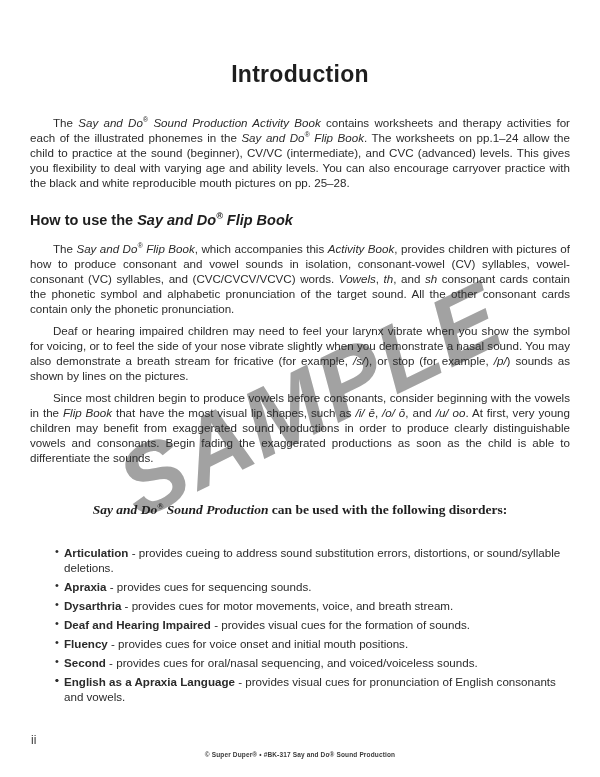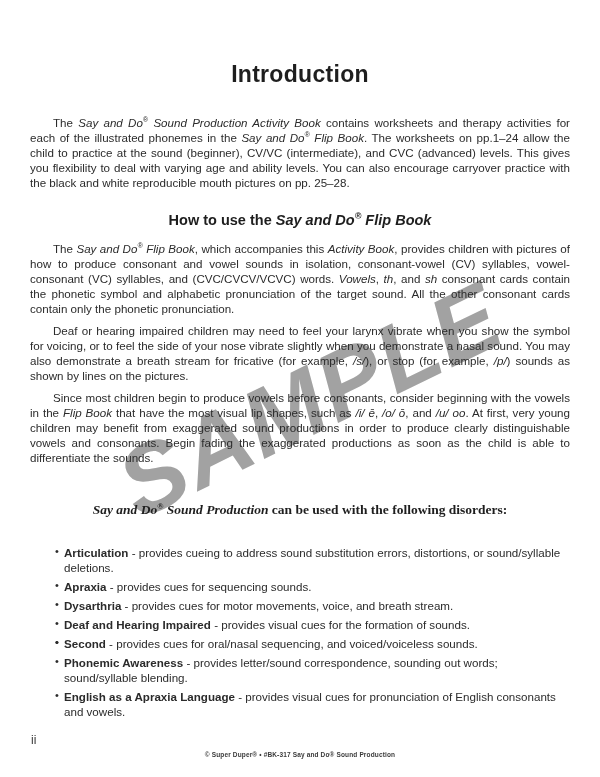--- a/index.html
+++ b/index.html
@@ -49,21 +49,21 @@
     text-indent:23px;
     margin:0 0 7px 0;
     color:#2b2b2b;
   }
   .para.first { margin-top:27px; }
 
   .h2 {
     margin:21px 0 12px 0;
     font-size:14.5px; line-height:18px;
     font-weight:700;
-    text-align:center;
+    text-align:left;
     color:#1e1e1e;
   }
 
   .h3 {
     margin:36px 0 0 0;
     font-size:13.5px; line-height:17px;
     font-weight:700;
     text-align:center;
     color:#1e1e1e;
     font-family:Liberation Serif, serif;
@@ -127,23 +127,23 @@
 
     <p class="para"><span>Since most children begin to produce vowels before consonants, consider beginning with the vowels in the </span><span class="si">Flip Book</span><span> that have the most visual lip shapes, such as </span><span class="si">/i/ ē</span><span>, </span><span class="si">/o/ ō</span><span>, and </span><span class="si">/u/ oo</span><span>. At first, very young children may benefit from exaggerated sound productions in order to produce clearly distinguishable vowels and consonants. Begin fading the exaggerated productions as soon as the child is able to differentiate the sounds.</span></p>
 
     <h3 class="h3"><span class="sb si">Say and Do</span><span class="sb si ssup">®</span><span class="sb si"> Sound Production</span><span class="sb"> can be used with the following disorders:</span></h3>
 
     <ul class="disorder-list" id="disorders-list">
         <li class="disorder-item"><span class="bullet">•</span><span class="li-text"><span class="sb">Articulation</span><span> - provides cueing to address sound substitution errors, distortions, or sound/syllable deletions.</span></span></li>
         <li class="disorder-item"><span class="bullet">•</span><span class="li-text"><span class="sb">Apraxia</span><span> - provides cues for sequencing sounds.</span></span></li>
         <li class="disorder-item"><span class="bullet">•</span><span class="li-text"><span class="sb">Dysarthria</span><span> - provides cues for motor movements, voice, and breath stream.</span></span></li>
         <li class="disorder-item"><span class="bullet">•</span><span class="li-text"><span class="sb">Deaf and Hearing Impaired</span><span> - provides visual cues for the formation of sounds.</span></span></li>
+        <li class="disorder-item"><span class="bullet">•</span><span class="li-text"><span class="sb">Fluency</span><span> - provides cues for voice onset and initial mouth positions.</span></span></li>
+        <li class="disorder-item"><span class="bullet">•</span><span class="li-text"><span class="sb">Second</span><span> - provides cues for oral/nasal sequencing, and voiced/voiceless sounds.</span></span></li>
         <li class="disorder-item"><span class="bullet">•</span></li>
-        <li class="disorder-item"><span class="bullet">•</span><span class="li-text"><span class="sb">Second</span><span> - provides cues for oral/nasal sequencing, and voiced/voiceless sounds.</span></span></li>
-        <li class="disorder-item"><span class="bullet">•</span><span class="li-text"><span class="sb">Phonemic Awareness</span><span> - provides letter/sound correspondence, sounding out words; sound/syllable blending.</span></span></li>
         <li class="disorder-item"><span class="bullet">•</span><span class="li-text"><span class="sb">English as a Apraxia Language</span><span> - provides visual cues for pronunciation of English consonants and vowels.</span></span></li>
       </ul>
 
   </div>
 
   <div class="footer">
     <span class="pagenum">ii</span>
     <span class="copyright">© Super Duper® • #BK-317 Say and Do® Sound Production</span>
   </div>
 

